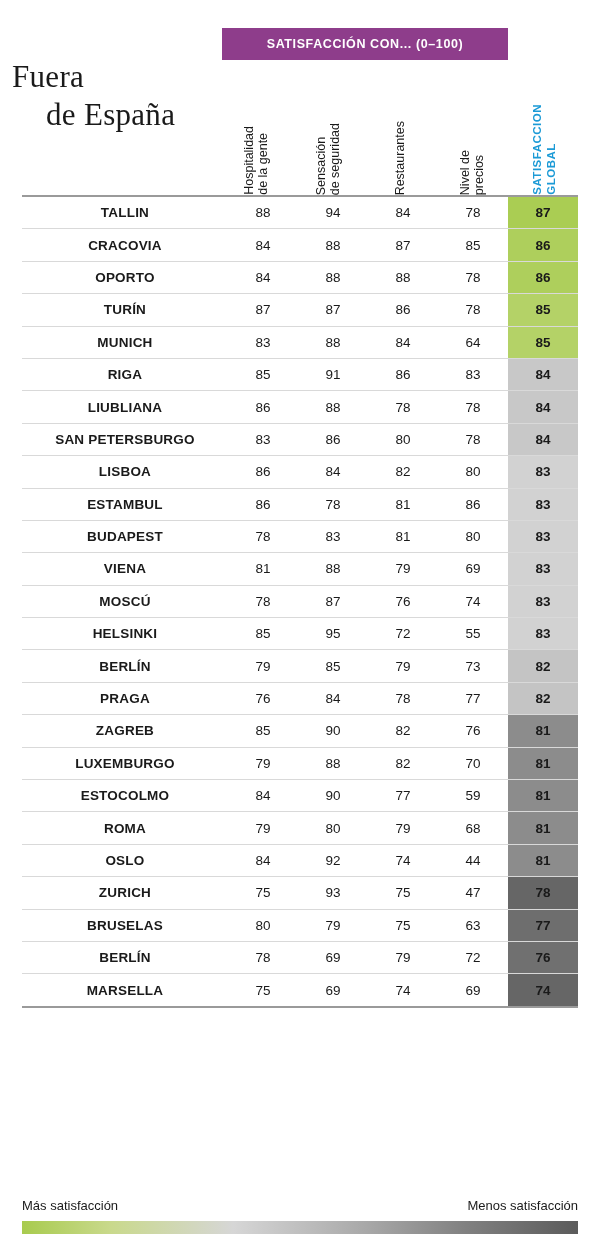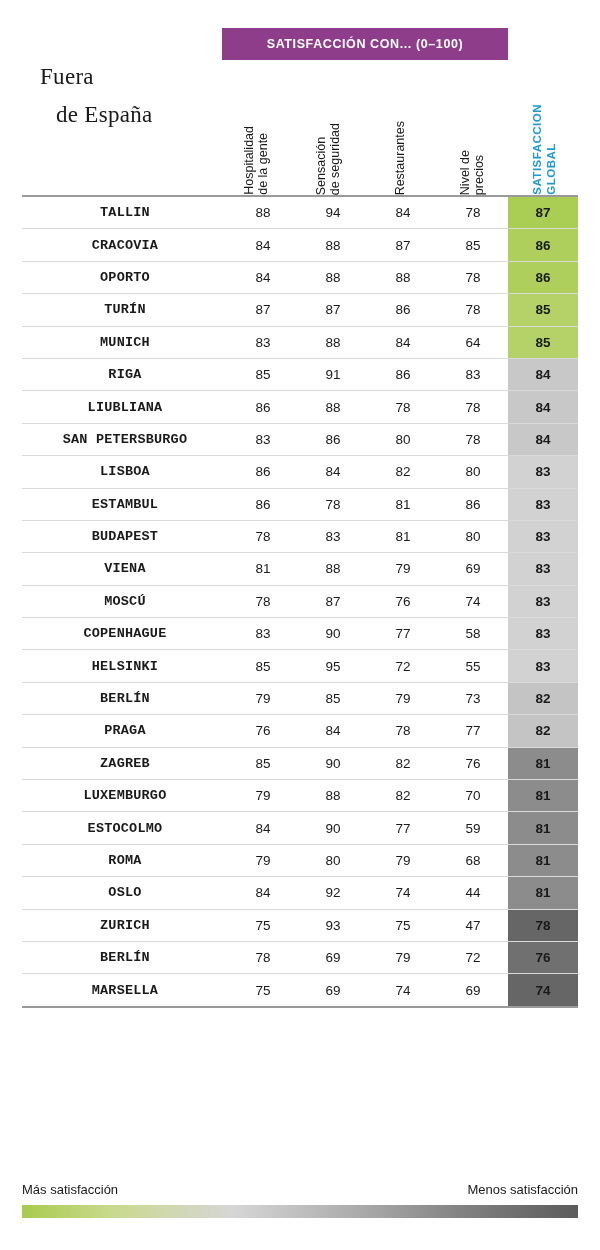--- a/index.html
+++ b/index.html
@@ -20,29 +20,29 @@
     box-sizing: border-box;
   }
 
   
   .header {
     position: relative;
     height: 195px;
   }
   .title {
     position: absolute;
-    left: 40px;
+    left: 12px;
     top: 58px;
     font-family: "Liberation Serif", serif;
-    font-size: 23px;
+    font-size: 31px;
     line-height: 38px;
     color: #1a1a1a;
     letter-spacing: 0.3px;
   }
-  .title .l2 { display: block; margin-left: 16px; }
+  .title .l2 { display: block; margin-left: 34px; }
 
   .satis-banner {
     position: absolute;
     left: 222px;
     top: 28px;
     width: 286px;
     height: 32px;
     background: #8e3d8b;
     color: #ffffff;
     font-size: 12.5px;
@@ -104,39 +104,38 @@
   }
   table.data tr:first-child td { border-top: 2px solid #9a9a9a; }
   table.data tr:last-child td { border-bottom: 2px solid #9a9a9a; }
   td.city {
     text-align: left;
     padding-left: 8px;
     font-weight: bold;
     font-size: 13px;
     letter-spacing: 0.2px;
     width: 200px;
-    font-family: Liberation Mono, monospace;
   }
   td.num { width: 68px; }
   td.global {
     width: 68px;
     color: #ffffff;
     font-weight: bold;
     font-size: 13.5px;
     border-top: 1px solid #ffffff;
   }
   table.data tr:first-child td.global { border-top: 2px solid #9a9a9a; }
   table.data tr:last-child td.global { border-bottom: 2px solid #9a9a9a; }
 
   
   .legend {
     position: absolute;
     left: 22px;
     right: 22px;
-    bottom: 32px;
+    bottom: 16px;
   }
   .legend-labels {
     display: flex;
     justify-content: space-between;
     font-size: 13px;
     color: #1a1a1a;
     margin-bottom: 8px;
   }
   .legend-bar {
     height: 13px;
@@ -280,28 +279,20 @@
         </tr>
         <tr>
           <td class="city">MOSCÚ</td>
           <td class="num">78</td>
           <td class="num">87</td>
           <td class="num">76</td>
           <td class="num">74</td>
           <td class="global" style="background: rgb(210, 210, 210);">83</td>
         </tr>
         <tr>
-          <td class="city">COPENHAGUE</td>
-          <td class="num">83</td>
-          <td class="num">90</td>
-          <td class="num">77</td>
-          <td class="num">58</td>
-          <td class="global" style="background: rgb(210, 210, 210);">83</td>
-        </tr>
-        <tr>
           <td class="city">HELSINKI</td>
           <td class="num">85</td>
           <td class="num">95</td>
           <td class="num">72</td>
           <td class="num">55</td>
           <td class="global" style="background: rgb(210, 210, 210);">83</td>
         </tr>
         <tr>
           <td class="city">BERLÍN</td>
           <td class="num">79</td>
@@ -358,20 +349,28 @@
           <td class="num">44</td>
           <td class="global" style="background: rgb(140, 140, 140);">81</td>
         </tr>
         <tr>
           <td class="city">ZURICH</td>
           <td class="num">75</td>
           <td class="num">93</td>
           <td class="num">75</td>
           <td class="num">47</td>
           <td class="global" style="background: rgb(102, 102, 102);">78</td>
+        </tr>
+        <tr>
+          <td class="city">BRUSELAS</td>
+          <td class="num">80</td>
+          <td class="num">79</td>
+          <td class="num">75</td>
+          <td class="num">63</td>
+          <td class="global" style="background: rgb(110, 110, 110);">77</td>
         </tr>
         <tr>
           <td class="city">BERLÍN</td>
           <td class="num">78</td>
           <td class="num">69</td>
           <td class="num">79</td>
           <td class="num">72</td>
           <td class="global" style="background: rgb(112, 112, 112);">76</td>
         </tr>
         <tr>

